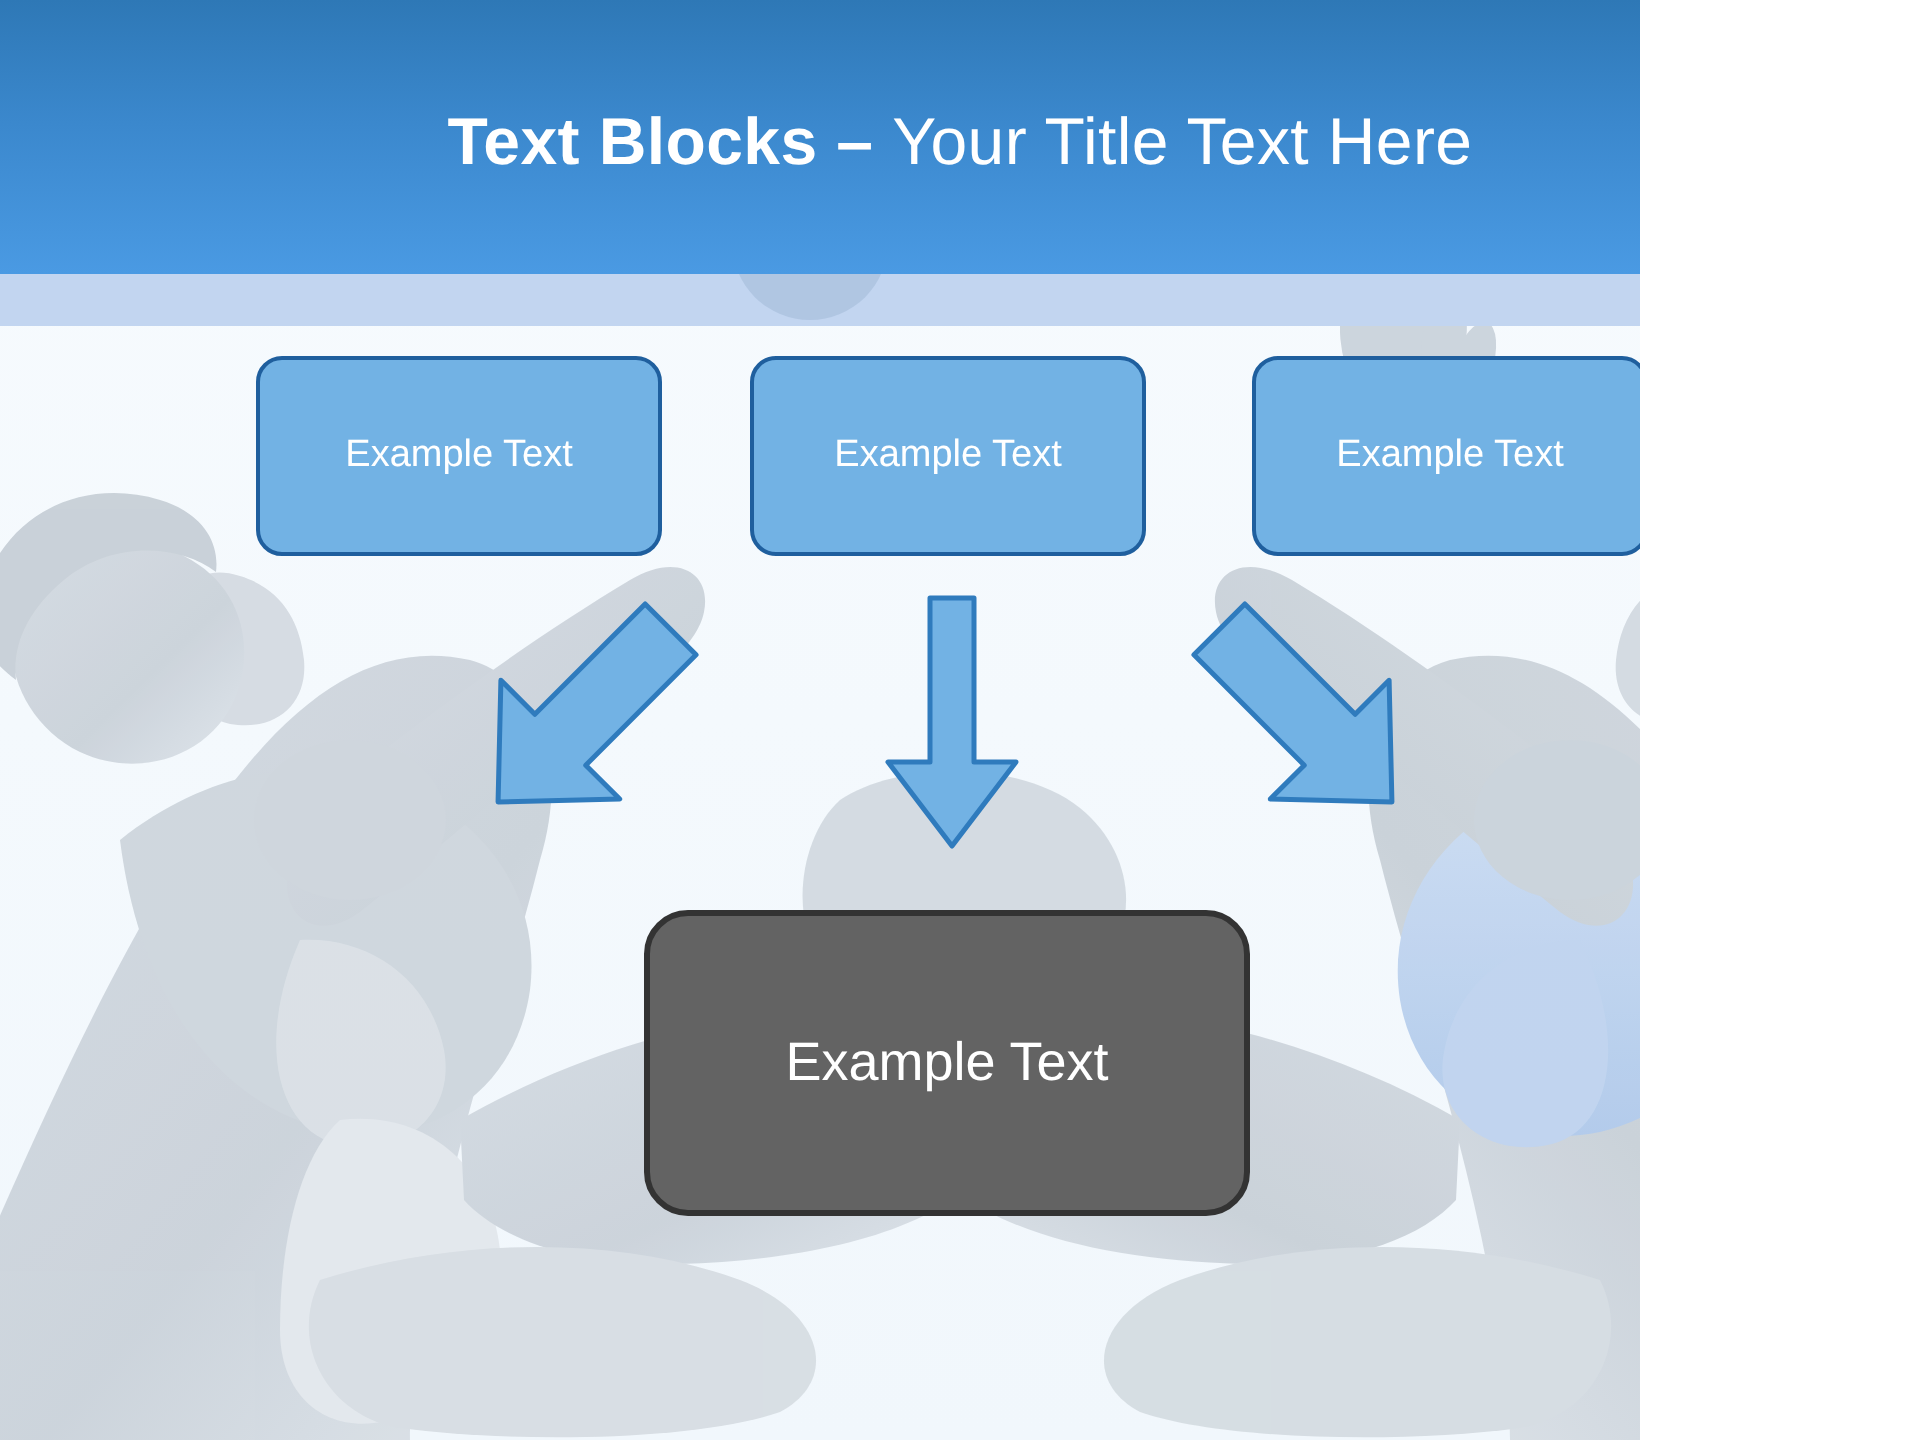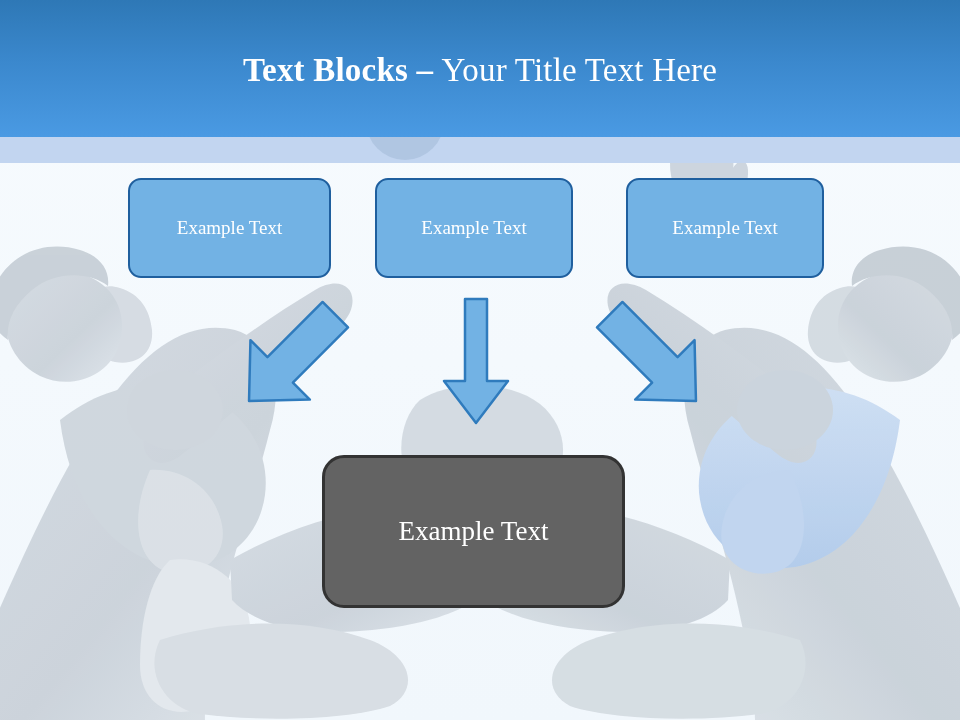--- a/index.html
+++ b/index.html
@@ -2,25 +2,25 @@
 <html><head>
 <meta charset="utf-8">
 <style>
   html, body {
     margin: 0;
     padding: 0;
     background: #ffffff;
   }
   .slide {
     position: relative;
-    width: 960px;
+    width: 820px;
     height: 720px;
     overflow: hidden;
     background: #6d28d9;
-    font-family: Liberation Serif, serif;
+    font-family: Liberation Sans, sans-serif;
   }
 
   
   .bg-photo {
     position: absolute;
     left: 0; top: 0;
     width: 960px; height: 720px;
     pointer-events: none;
   }
 

